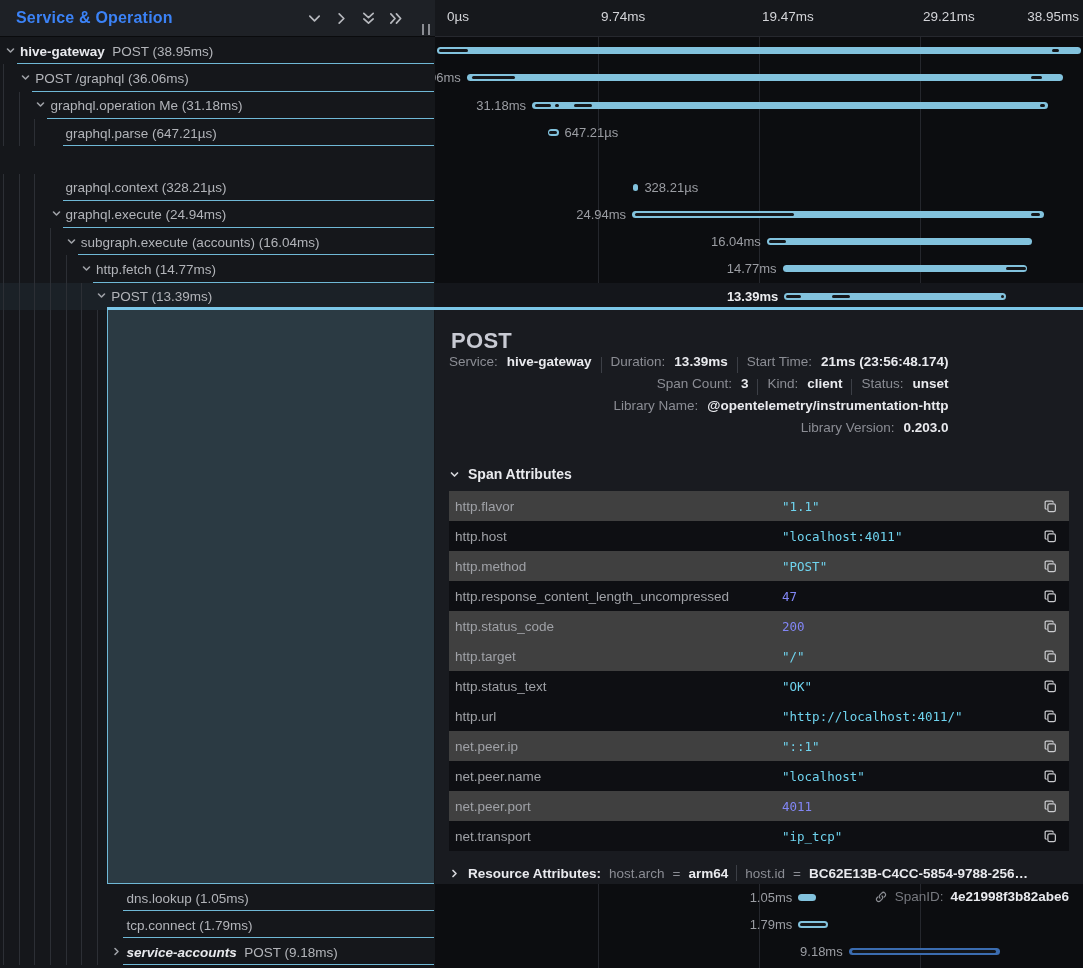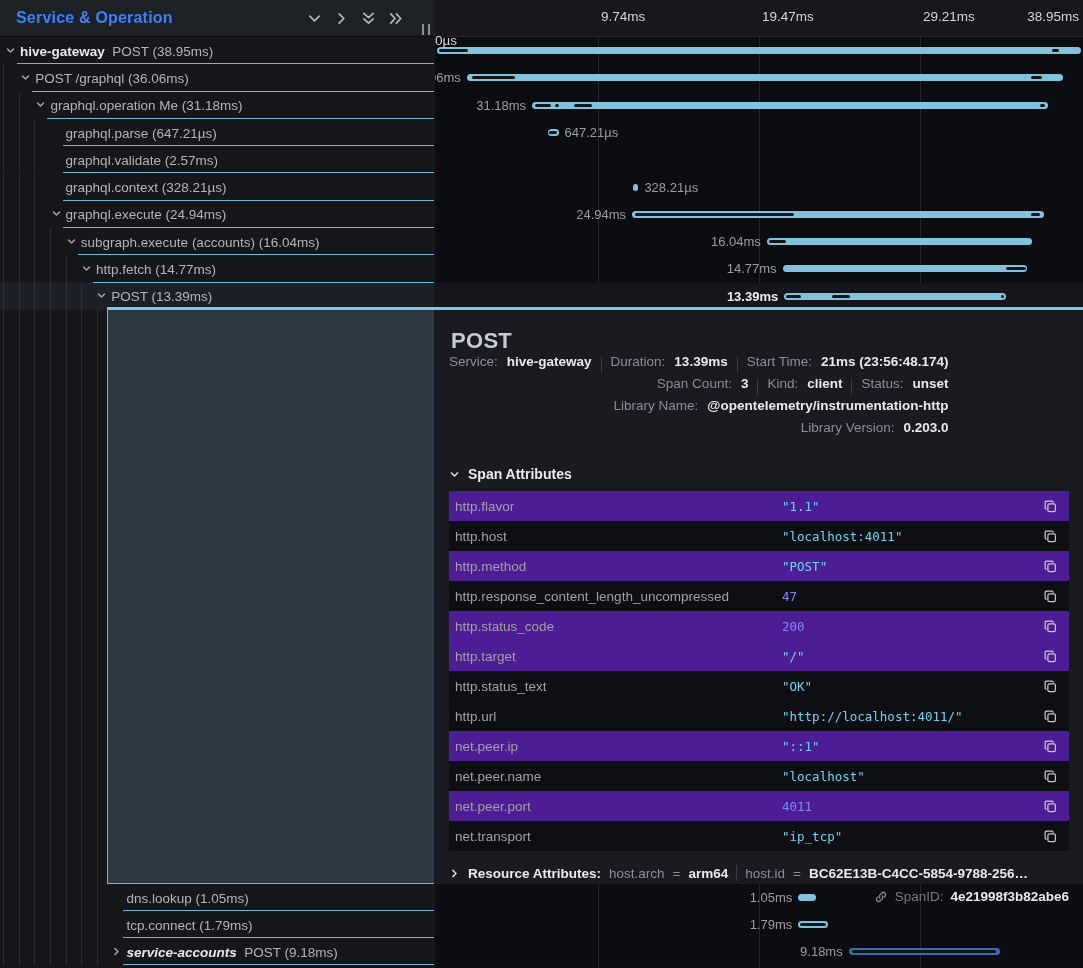--- a/index.html
+++ b/index.html
@@ -55,21 +55,21 @@
   .dp-title { font-size:22px; font-weight:600; color:#c8cad3; margin-top:8px; margin-left:2px; letter-spacing:.3px; }
   .dp-meta { display:flex; flex-direction:column; align-items:flex-end; }
   .meta-line { display:flex; align-items:baseline; gap:9px; height:22px; font-size:13.5px; }
   .meta-label { color:#8b8d94; }
   .meta-value { color:#e9eaee; font-weight:bold; }
   .meta-div { color:#3c3f46; align-self:center; height:16px; border-left:1px solid #3c3f46; }
   .dp-attrs-header { margin-top:24px; display:flex; align-items:center; gap:8px; cursor:pointer; }
   .dp-attrs-header .hdr-text { font-size:14px; font-weight:bold; color:#e9eaee; }
   #attr-table { margin-top:9px; }
   .attr-row { height:30px; display:flex; align-items:center; padding:0 10px 0 6px; }
-  .attr-row.odd { background:#4c1d95; }
+  .attr-row.odd { background:#404040; }
   .attr-row.even { background:#0e0f13; }
   .attr-key { width:327px; flex:none; font-size:13.5px; color:#9fa1a6; white-space:nowrap; overflow:hidden; }
   .attr-value { flex:1; font-family:"DejaVu Sans Mono", monospace; font-size:12.5px; white-space:nowrap; overflow:hidden; }
   .attr-value.string { color:#6fd4ef; }
   .attr-value.number { color:#8286f5; }
   .copy-btn { flex:none; width:18px; height:18px; cursor:pointer; display:flex; align-items:center; justify-content:center; }
   .dp-resource { margin-top:14px; display:flex; align-items:center; gap:8px; font-size:13.5px; white-space:nowrap; overflow:hidden; }
   .dp-resource .hdr-text { font-weight:bold; color:#e9eaee; cursor:pointer; }
   .res-key { color:#8b8d94; } .res-eq { color:#8b8d94; } .res-val { color:#e9eaee; font-weight:bold; }
   .dp-spanid { margin-top:8px; display:flex; justify-content:flex-end; align-items:center; gap:7px; font-size:13.5px; }
@@ -111,21 +111,21 @@
           <svg width="15" height="15" viewBox="0 0 16 16" fill="none" stroke="#b7b9be" stroke-width="1.8" stroke-linecap="round" stroke-linejoin="round">
             <polyline points="3,3 7.5,8 3,13"></polyline>
             <polyline points="9,3 13.5,8 9,13"></polyline>
           </svg>
         </span>
       </span>
     <span id="grip"></span>
   </div>
 
   <div id="ruler">
-      <span class="tick" style="left: 0; margin-top: 24px;">0µs</span>
+      <span class="tick" style="left: 12px;">0µs</span>
       <span class="tick" style="left: 166px;">9.74ms</span>
       <span class="tick" style="left: 327px;">19.47ms</span>
       <span class="tick" style="left: 488px;">29.21ms</span>
       <span class="tick" style="right: 4px;">38.95ms</span>
     </div>
 
   <div id="rows-top">
       <div class="row" style="top: 37px; height: 27.3px;">
         <div class="tree-cell">
           <span class="tree-chevron" style="left: 5px;">
@@ -189,27 +189,20 @@
           <span class="tree-label" style="left: 65.6px;">graphql.parse (647.21µs)</span>
           <div class="tree-border" style="left: 62.6px;"></div>
         </div>
         <div class="wf-cell">
           <div class="bar" style="left: 112.778px; width: 10.7471px; background: rgb(130, 194, 221);"></div>
           <div class="seg" style="left: 114.431px; width: 7.44031px;"></div>
           <span class="bar-label" style="left: 129.525px;">647.21µs</span>
         </div>
       </div>
       <div class="row" style="top: 146.2px; height: 27.3px;">
-        <div class="tree-cell">
-          <div class="guide" style="left: 3px;"></div>
-          <div class="guide" style="left: 19px;"></div>
-          <div class="guide" style="left: 34px;"></div>
-          <span class="tree-label" style="left: 65.6px;">graphql.validate (2.57ms)</span>
-          <div class="tree-border" style="left: 62.6px;"></div>
-        </div>
       </div>
       <div class="row" style="top: 173.5px; height: 27.3px;">
         <div class="tree-cell">
           <div class="guide" style="left: 3px;"></div>
           <div class="guide" style="left: 19px;"></div>
           <div class="guide" style="left: 34px;"></div>
           <span class="tree-label" style="left: 65.6px;">graphql.context (328.21µs)</span>
           <div class="tree-border" style="left: 62.6px;"></div>
         </div>
         <div class="wf-cell">

